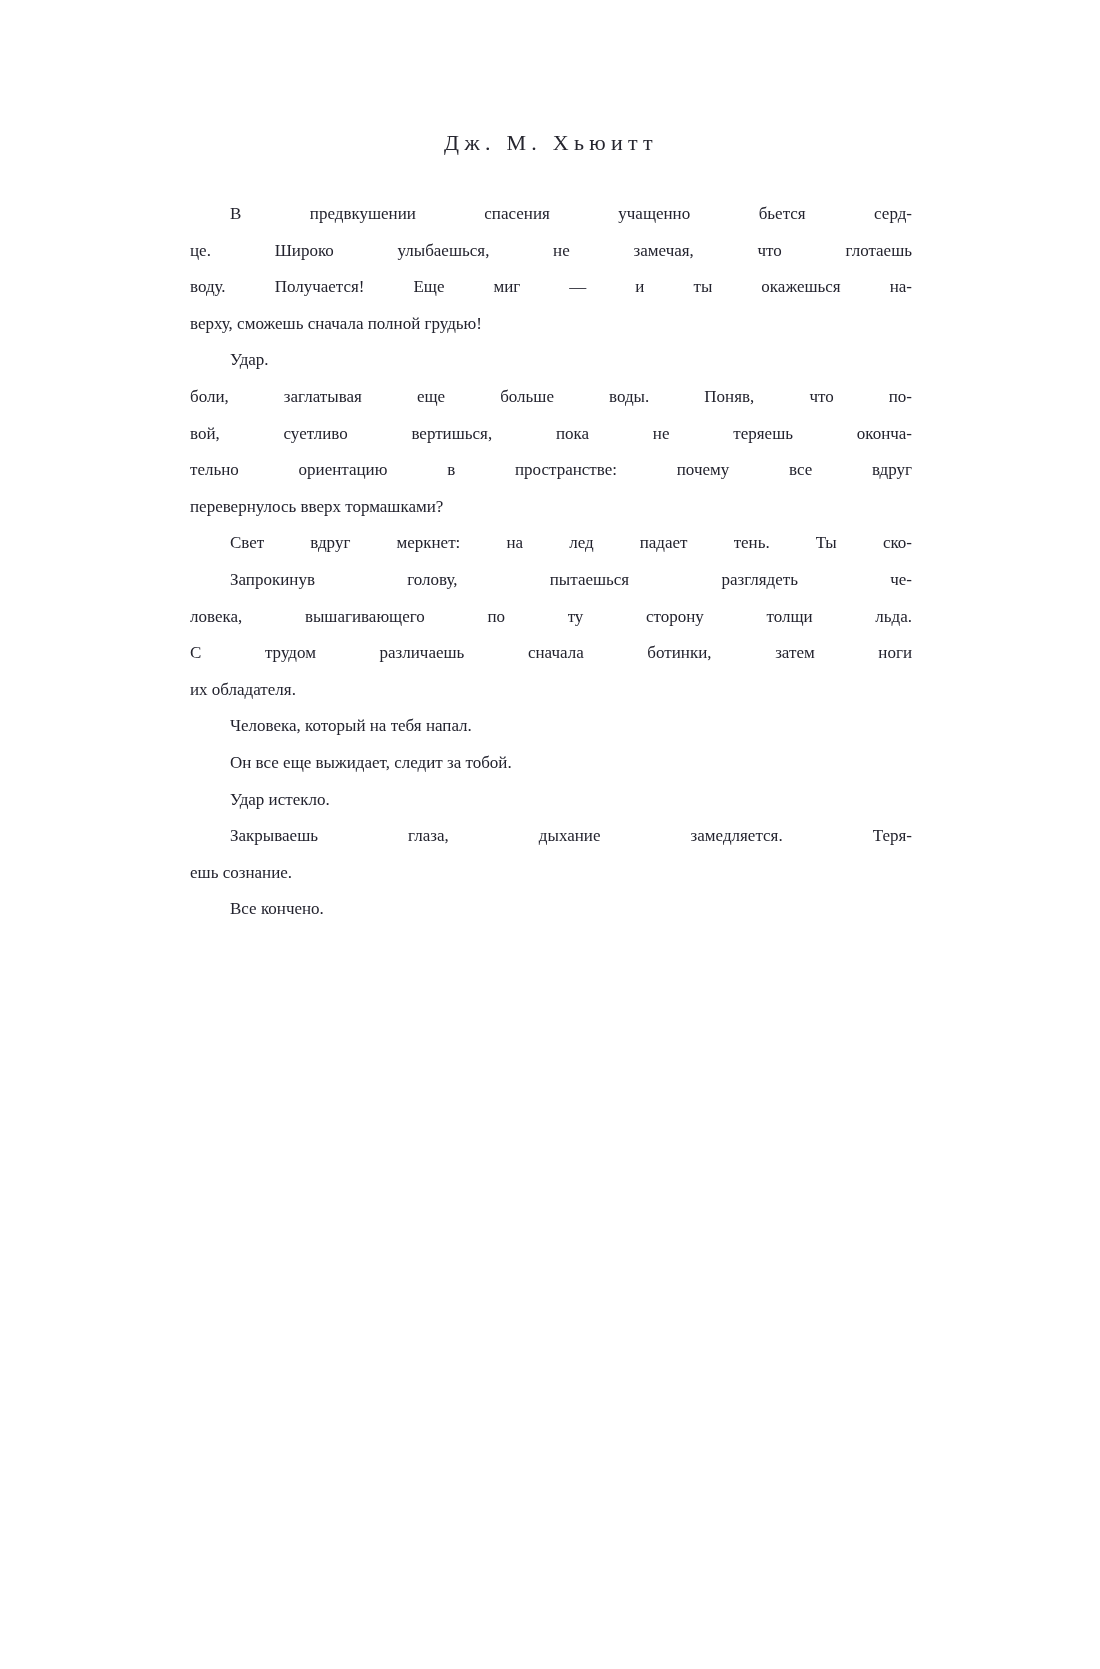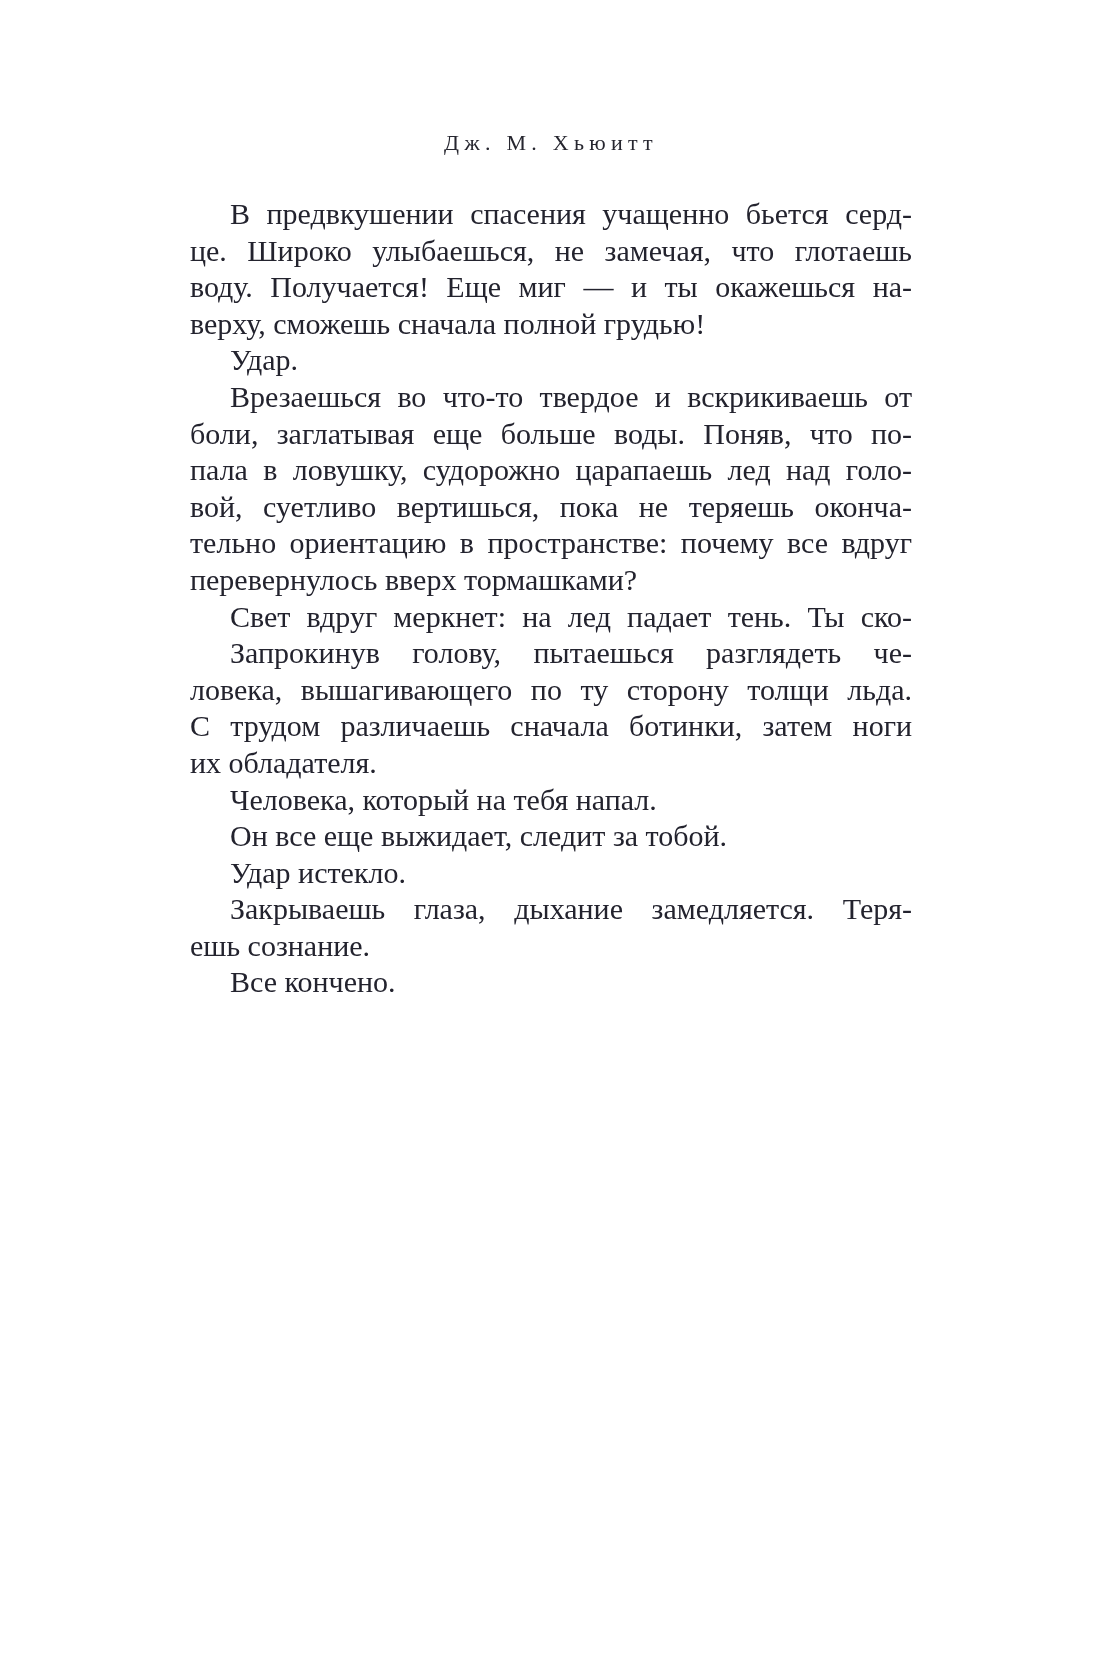--- a/index.html
+++ b/index.html
@@ -24,21 +24,21 @@
     text-align: center;
     font-size: 22px;
     letter-spacing: 0.24em;
     color: #26262f;
   }
   .text-block {
     position: absolute;
     top: 196px;
     left: 190px;
     width: 722px;
-    font-size: 30px;
+    font-size: 17px;
     line-height: 36.6px;
     color: #23232e;
   }
   .para {
     margin: 0;
     padding: 0;
   }
   .line {
     display: block;
     text-align: justify;
@@ -61,23 +61,21 @@
       <p class="para">
         <span class="line first">В предвкушении спасения учащенно бьется серд-</span>
         <span class="line">це. Широко улыбаешься, не замечая, что глотаешь</span>
         <span class="line">воду. Получается! Еще миг — и ты окажешься на-</span>
         <span class="line para-last">верху, сможешь сначала полной грудью!</span>
       </p>
       <p class="para">
         <span class="line first para-last">Удар.</span>
       </p>
       <p class="para">
-        <span class="line first">Врезаешься во что-то твердое и вскрикиваешь от</span>
         <span class="line">боли, заглатывая еще больше воды. Поняв, что по-</span>
-        <span class="line">пала в ловушку, судорожно царапаешь лед над голо-</span>
         <span class="line">вой, суетливо вертишься, пока не теряешь оконча-</span>
         <span class="line">тельно ориентацию в пространстве: почему все вдруг</span>
         <span class="line para-last">перевернулось вверх тормашками?</span>
       </p>
       <p class="para">
         <span class="line first">Свет вдруг меркнет: на лед падает тень. Ты ско-</span>
       </p>
       <p class="para">
         <span class="line first">Запрокинув голову, пытаешься разглядеть че-</span>
         <span class="line">ловека, вышагивающего по ту сторону толщи льда.</span>

